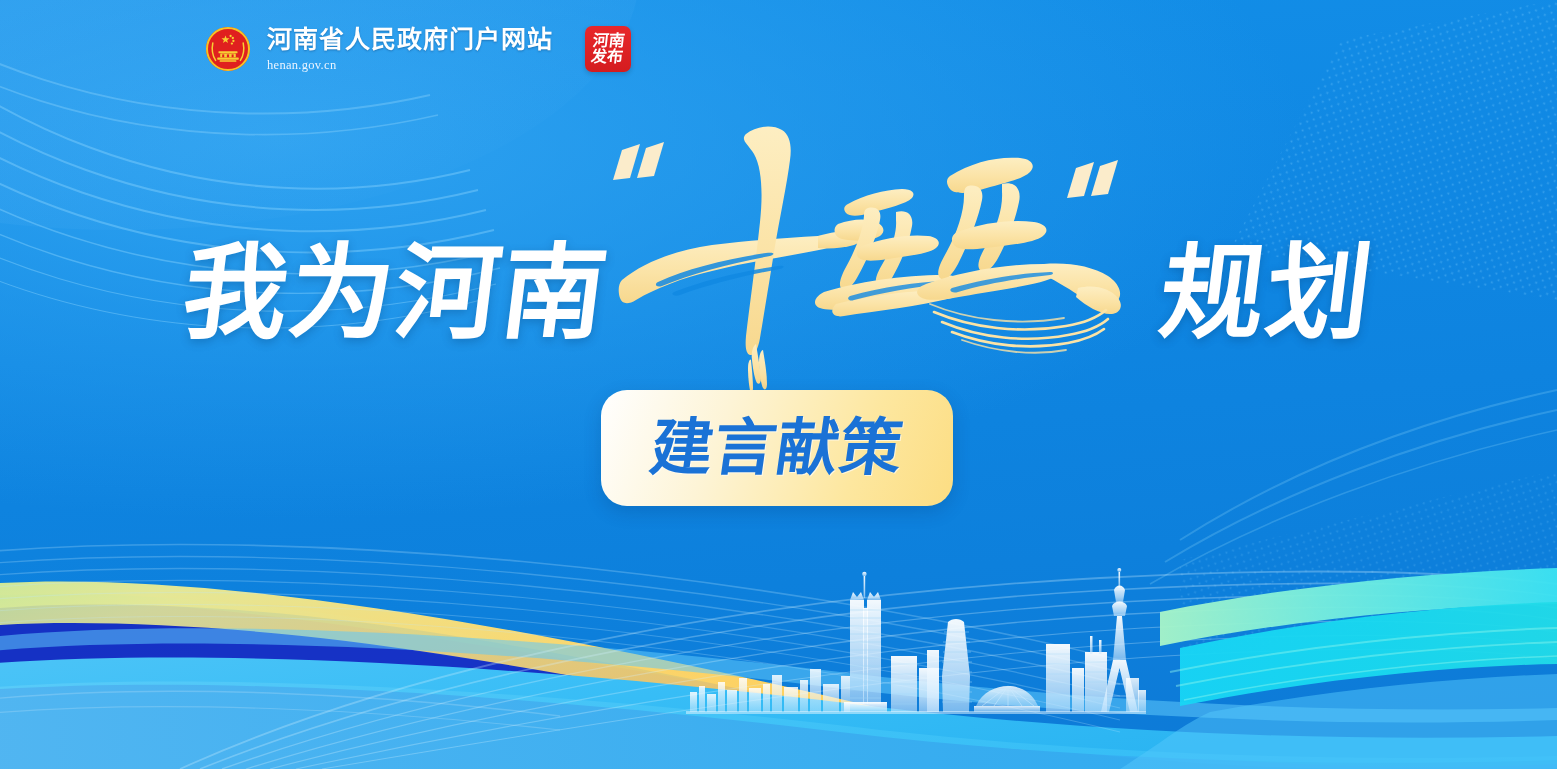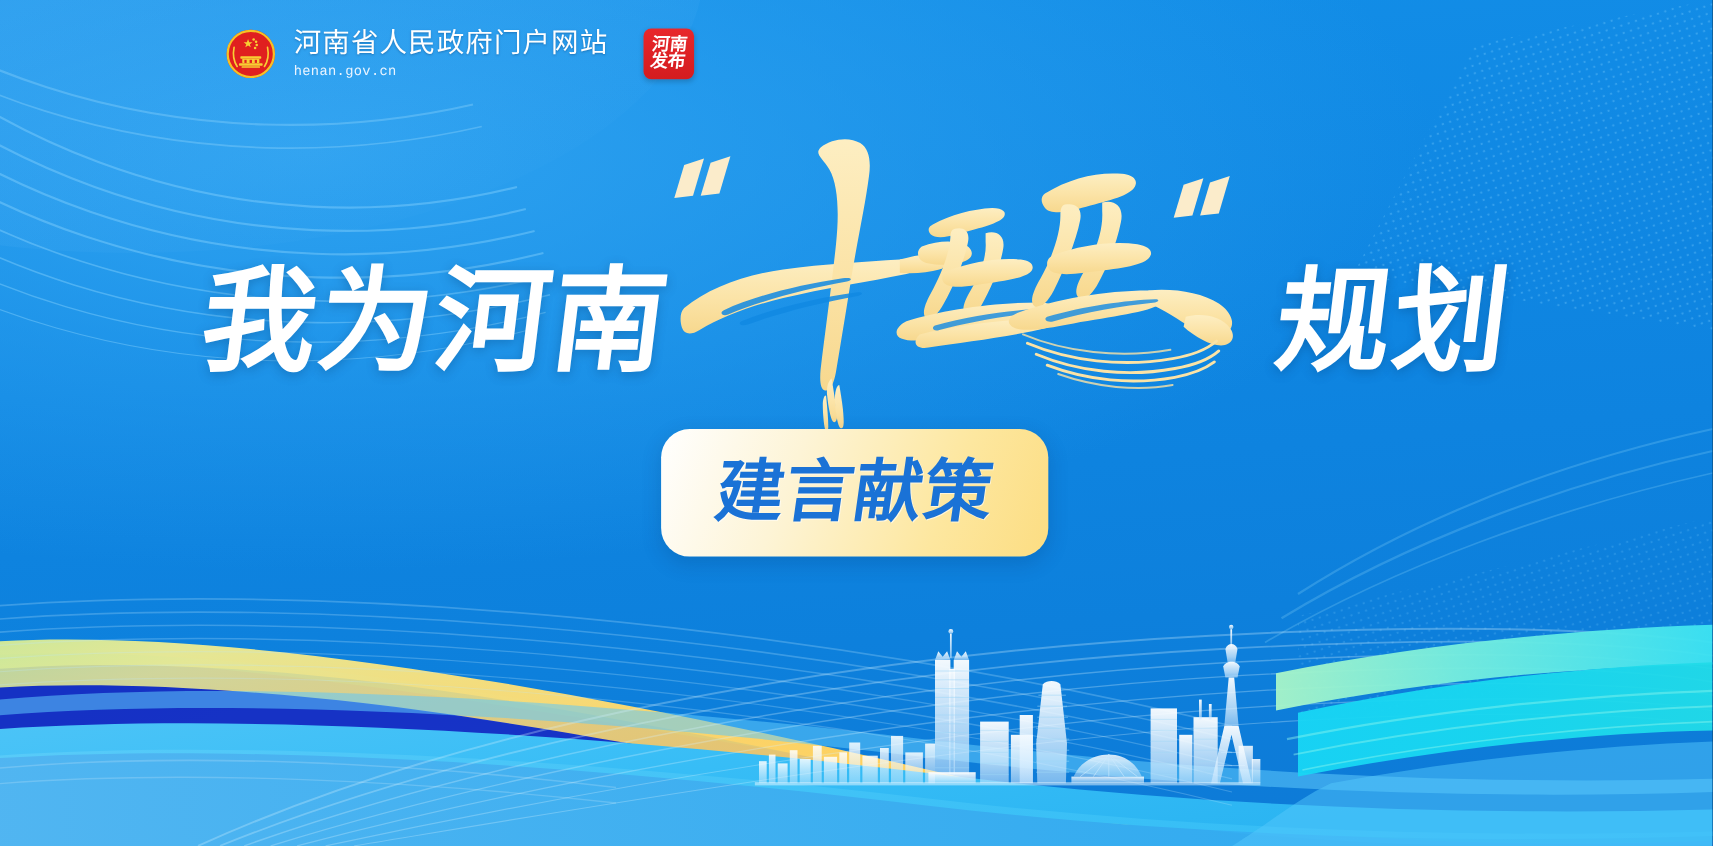--- a/index.html
+++ b/index.html
@@ -19,26 +19,26 @@
   }
   .bg-svg{position:absolute;inset:0;width:100%;height:100%;display:block;}
 
   
   .header{
     position:absolute;left:205px;top:26px;display:flex;align-items:center;gap:16px;z-index:40;
   }
   .emblem{width:46px;height:46px;flex:none;position:relative;}
   .site-text{display:flex;flex-direction:column;line-height:1;}
   .site-name{
-    color:#ffffff;font-size:25px;font-weight:normal;letter-spacing:1px;
+    color:#ffffff;font-size:25px;font-weight:bold;letter-spacing:1px;
     text-shadow:0 1px 2px rgba(0,40,90,.35);white-space:nowrap;
   }
   .site-url{
     color:#eaf4ff;font-size:12.5px;margin-top:7px;letter-spacing:.3px;
-    font-family:Liberation Mono, monospace;
+    font-family:Liberation Serif, serif;
   }
   .pub-badge{
     width:46px;height:46px;border-radius:7px;flex:none;margin-left:16px;
     background:linear-gradient(180deg,#e8272b 0%,#d41c1f 100%);
     display:flex;align-items:center;justify-content:center;
     box-shadow:0 2px 5px rgba(0,0,0,.18);
   }
   .pub-badge .pb-txt{
     color:#fff;font-size:16px;font-weight:bold;line-height:.98;text-align:center;
     letter-spacing:0;font-family:"Liberation Serif","DejaVu Serif",serif;

